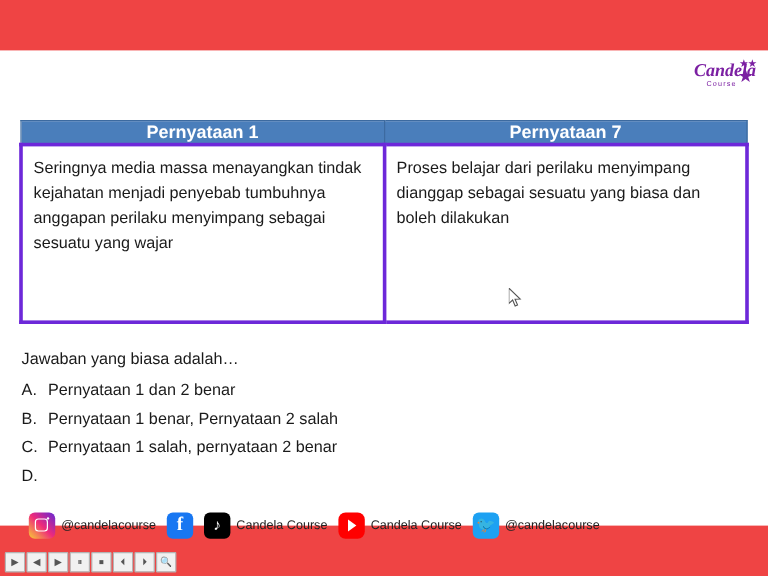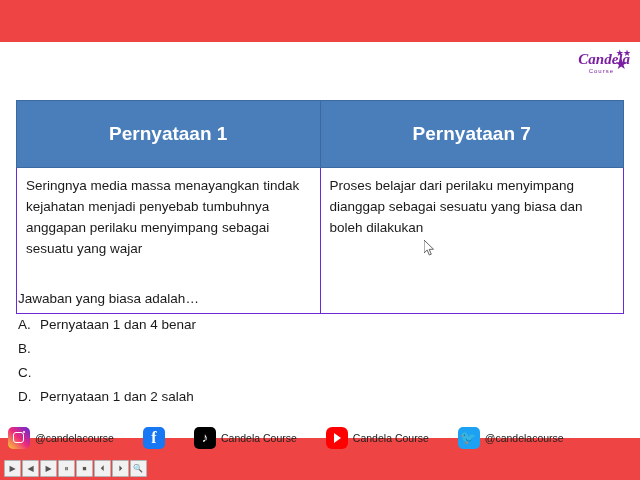--- a/index.html
+++ b/index.html
@@ -78,32 +78,32 @@
     position: absolute;
     left: 16px;
     top: 58px;
     width: 608px;
     border-collapse: collapse;
     table-layout: fixed;
   }
   .tbl th {
     background: #4a7ebb;
     color: #ffffff;
-    font-size: 19px;
+    font-size: 15px;
     font-weight: bold;
-    padding: 22px 4px;
+    padding: 0 4px;
     border: 1px solid #3c6aa0;
     text-align: center;
     height: 18px;
   }
   .tbl td {
     vertical-align: top;
     font-size: 13.5px;
     color: #1a1a1a;
-    border: 1px solid #6d28d9;
+    border: 3px solid #6d28d9;
     padding: 7px 9px 10px 9px;
     line-height: 21px;
     height: 128px;
   }
   
   .answers {
     position: absolute;
     left: 18px;
     top: 245px;
     width: 600px;
@@ -123,23 +123,22 @@
   }
   
   .social {
     position: absolute;
     left: 0;
     top: 378px;
     width: 640px;
     height: 36px;
     display: flex;
     align-items: center;
-    padding-left: 8px;
+    padding-left: 24px;
     box-sizing: border-box;
-    gap: 20px;
   }
   .social-item {
     display: flex;
     align-items: center;
     margin-right: 9px;
   }
   .social-item .txt {
     font-size: 10.5px;
     color: #222;
     margin-left: 5px;
@@ -268,31 +267,32 @@
         <td>Seringnya media massa menayangkan tindak kejahatan menjadi penyebab tumbuhnya anggapan perilaku menyimpang sebagai sesuatu yang wajar</td>
         <td>Proses belajar dari perilaku menyimpang dianggap sebagai sesuatu yang biasa dan boleh dilakukan</td>
       </tr>
     </tbody>
       </table>
 
     <div class="answers">
       <div class="lead">Jawaban yang biasa adalah…</div>
       <div class="opt">
         <span class="letter">A.</span>
-        <span>Pernyataan 1 dan 4 benar</span>
+        <span>Pernyataan 1 dan 2 benar</span>
       </div>
       <div class="opt">
         <span class="letter">B.</span>
+        <span>Pernyataan 1 benar, Pernyataan 2 salah</span>
       </div>
       <div class="opt">
         <span class="letter">C.</span>
+        <span>Pernyataan 1 salah, pernyataan 2 benar</span>
       </div>
       <div class="opt">
         <span class="letter">D.</span>
-        <span>Pernyataan 1 dan 2 salah</span>
       </div>
     </div>
 
     <div class="social">
       <div class="social-item">
         <span class="ic ic-ig"></span>
         <span class="txt">@candelacourse</span>
       </div>
       <div class="social-item">
         <span class="ic ic-fb">f</span>

